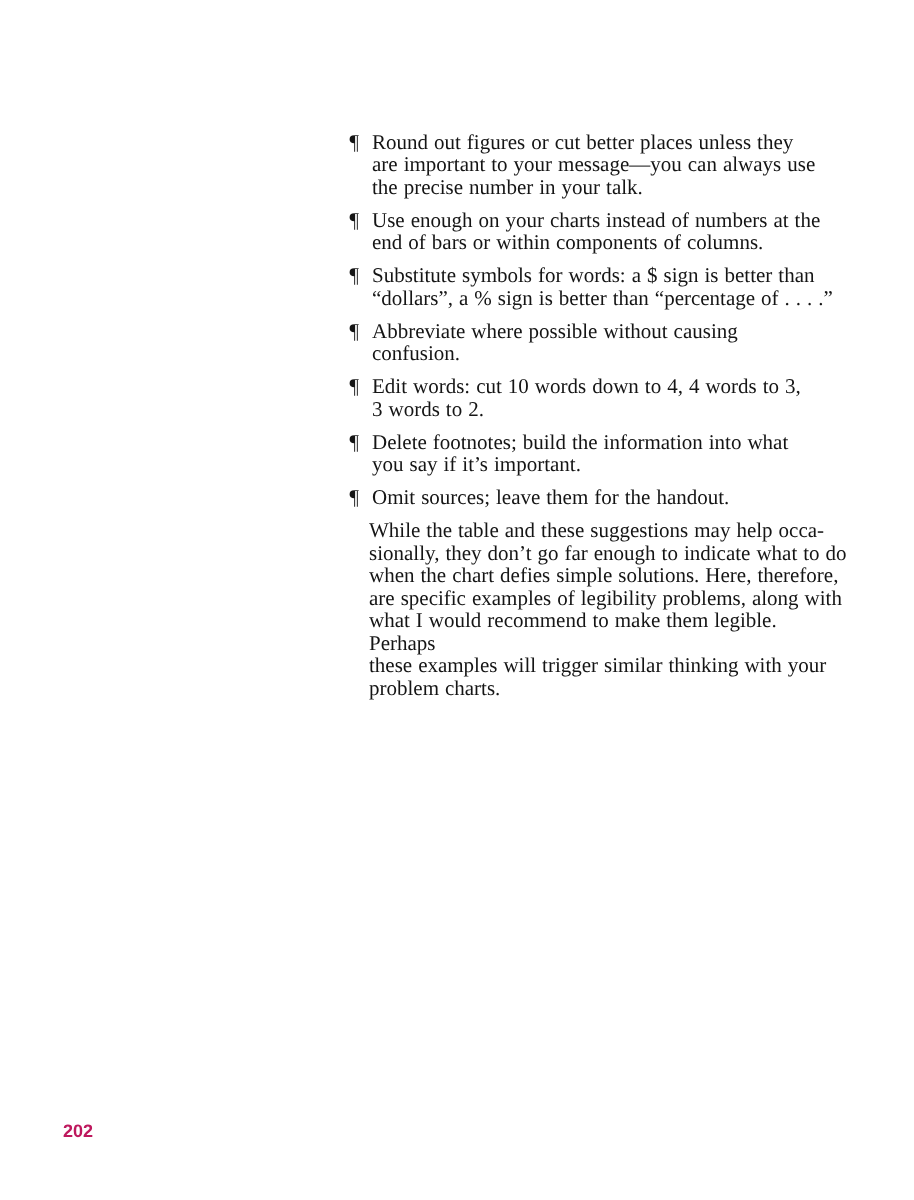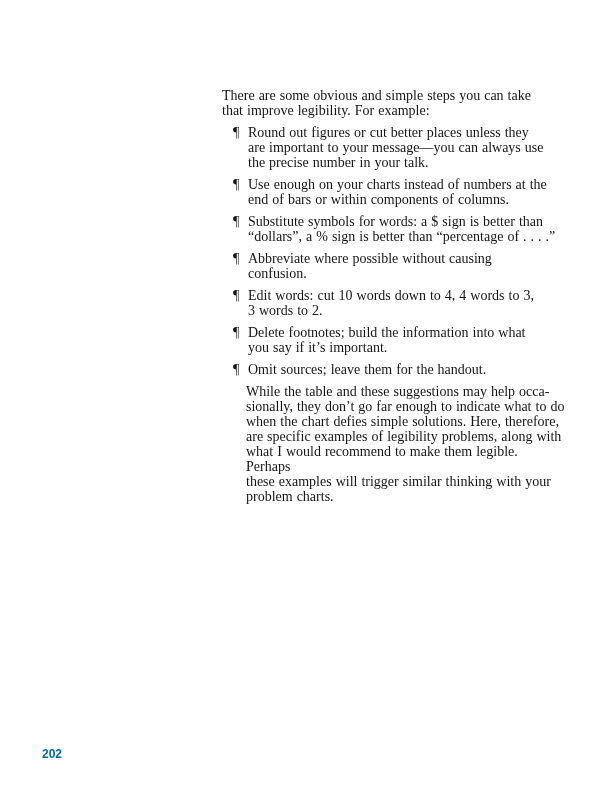--- a/index.html
+++ b/index.html
@@ -57,32 +57,30 @@
     margin-bottom: 0;
     margin-left: 24px;
   }
   .page-number {
     position: absolute;
     left: 42px;
     top: 747px;
     font-family: "Liberation Sans", sans-serif;
     font-weight: bold;
     font-size: 12px;
-    color: #0369a1;
+    color: #be185d;
   }
 </style>
 </head>
 <body>
 
 <div class="page">
 
   <div class="content">
 
-    <p class="para">There are some obvious and simple steps you can take
-that improve legibility. For example:</p>
 
     <div class="bullet-list">
 
       <div class="bullet-item">
         <span class="bullet-marker">¶</span>
         <span class="bullet-text">Round out figures or cut better places unless they
 are important to your message—you can always use
 the precise number in your talk.</span>
       </div>
 

